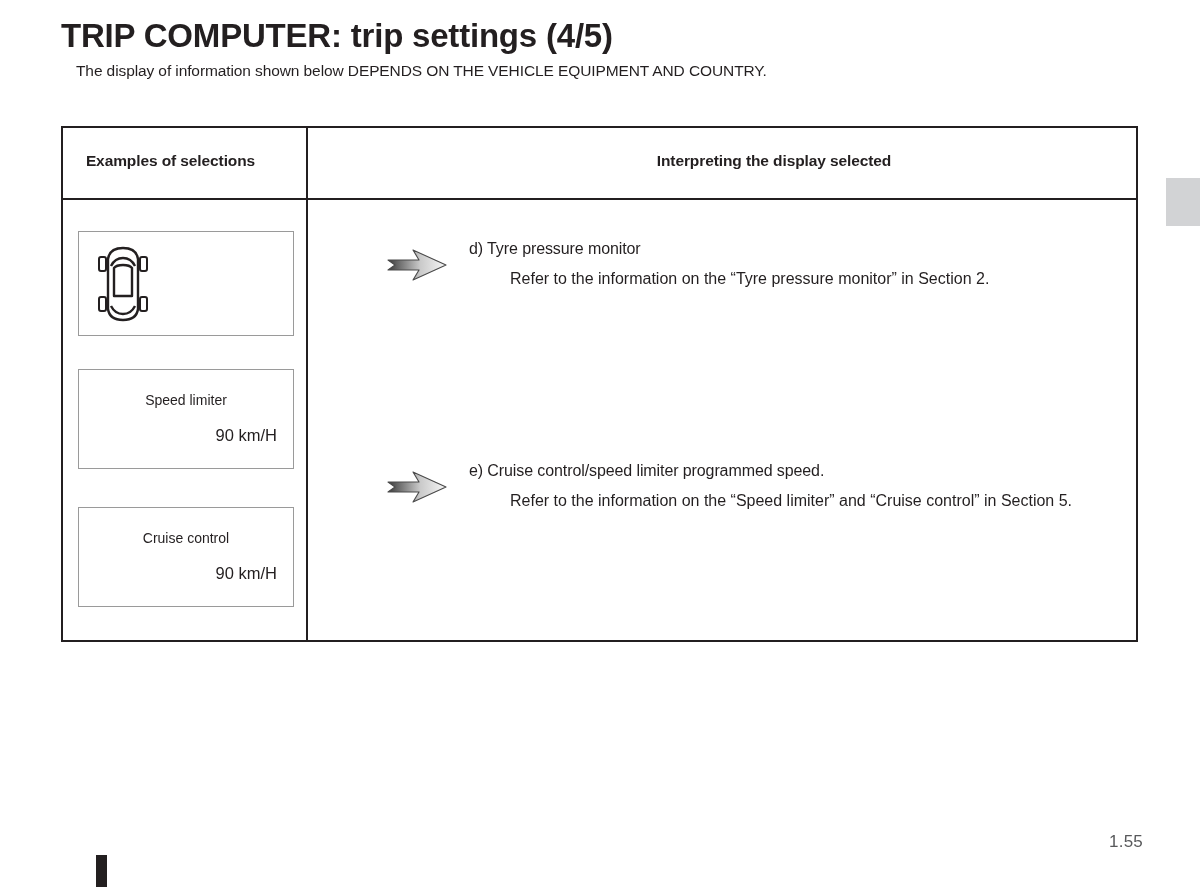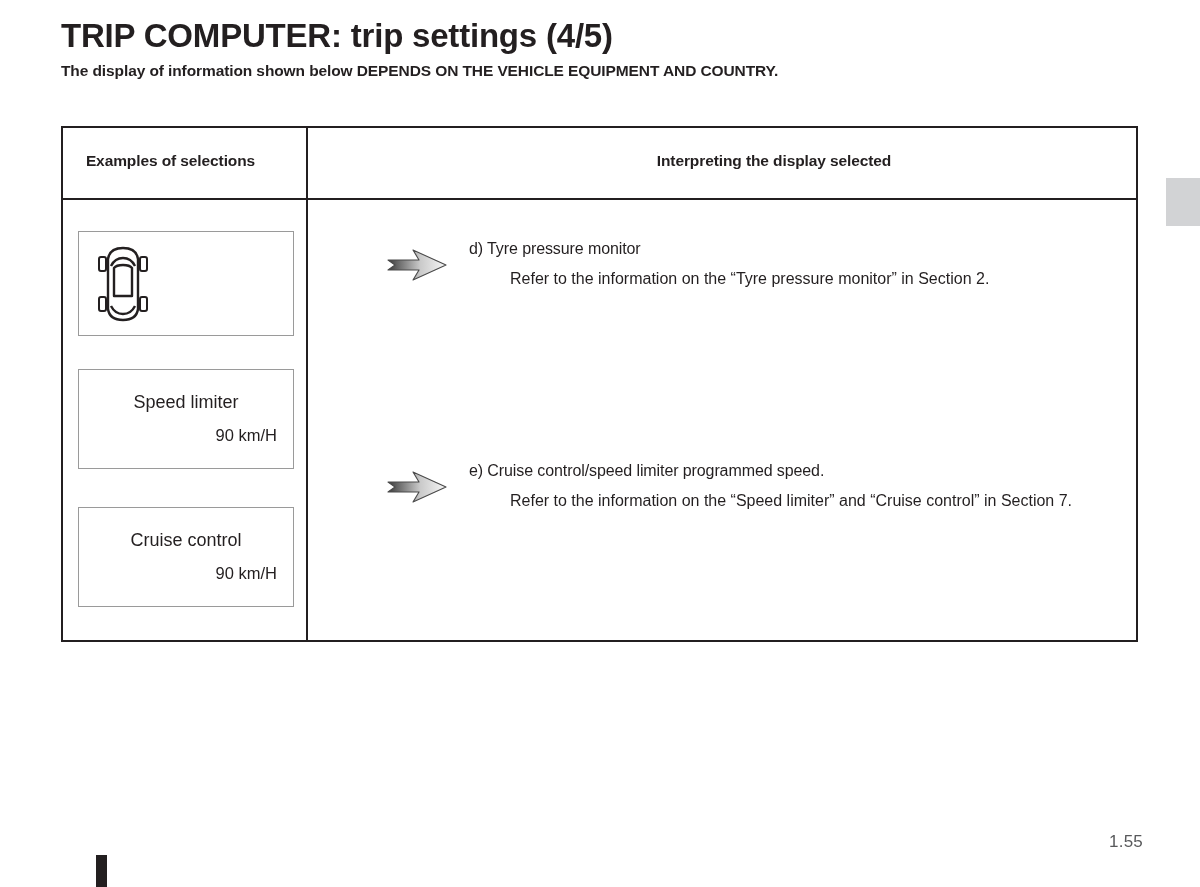--- a/index.html
+++ b/index.html
@@ -22,24 +22,24 @@
     left: 61px;
     top: 17px;
     font-size: 33px;
     font-weight: bold;
     letter-spacing: -0.2px;
     color: #231f20;
     white-space: nowrap;
   }
   .page-subtitle {
     position: absolute;
-    left: 61px;
+    left: 76px;
     top: 62px;
     font-size: 15.5px;
-    font-weight: bold;
+    font-weight: normal;
     letter-spacing: -0.1px;
     color: #231f20;
     white-space: nowrap;
   }
 
   
   .table {
     position: absolute;
     left: 61px;
     top: 126px;
@@ -97,21 +97,21 @@
   .display-box.tyre   { top: 31px;  height: 105px; }
   .display-box.speed  { top: 169px; height: 100px; }
   .display-box.cruise { top: 307px; height: 100px; }
 
   .display-label {
     position: absolute;
     left: 0;
     right: 0;
     top: 22px;
     text-align: center;
-    font-size: 18px;
+    font-size: 14px;
     color: #231f20;
   }
   .display-value {
     position: absolute;
     right: 16px;
     top: 56px;
     font-size: 16.5px;
     color: #231f20;
   }
 
@@ -269,21 +269,21 @@
         <defs>
           <linearGradient id="agrad2" x1="0" y1="0" x2="1" y2="0">
             <stop offset="0%" stop-color="#3b3b3b"></stop>
             <stop offset="55%" stop-color="#c9c9c9"></stop>
             <stop offset="100%" stop-color="#f6f6f6"></stop>
           </linearGradient>
         </defs>
         <path d="M1 13 L 32 13 L 26 3 L 59 18 L 26 33 L 32 23 L 1 23 L 8 18 Z" fill="url(#agrad2)" stroke="#4a4a4a" stroke-width="1.1" stroke-linejoin="round"></path>
       </svg>
       <div class="entry-title">e) Cruise control/speed limiter programmed speed.</div>
-      <div class="entry-body">Refer to the information on the “Speed limiter” and “Cruise control” in Section 7.</div>
+      <div class="entry-body">Refer to the information on the “Speed limiter” and “Cruise control” in Section 5.</div>
     </div>
 
   </div>
 </div>
 
 <div class="side-tab"></div>
 
 <div class="page-number">1.55</div>
 
 <div class="corner-mark"></div>

